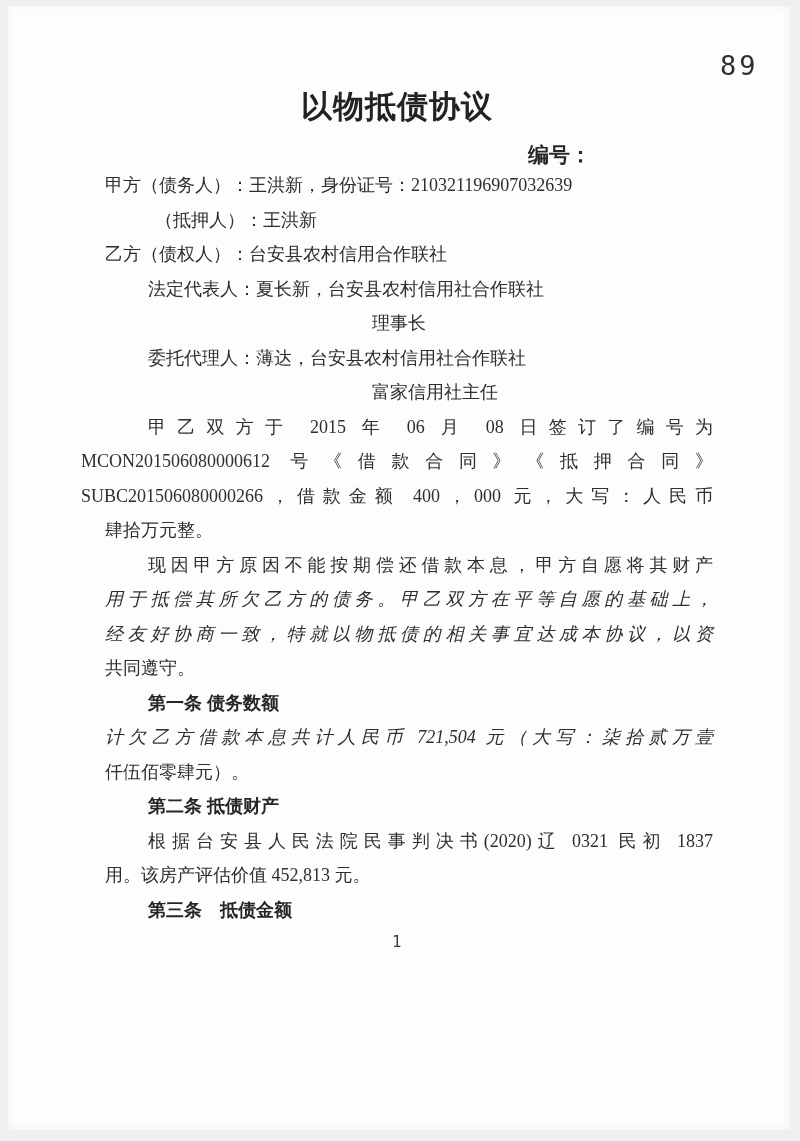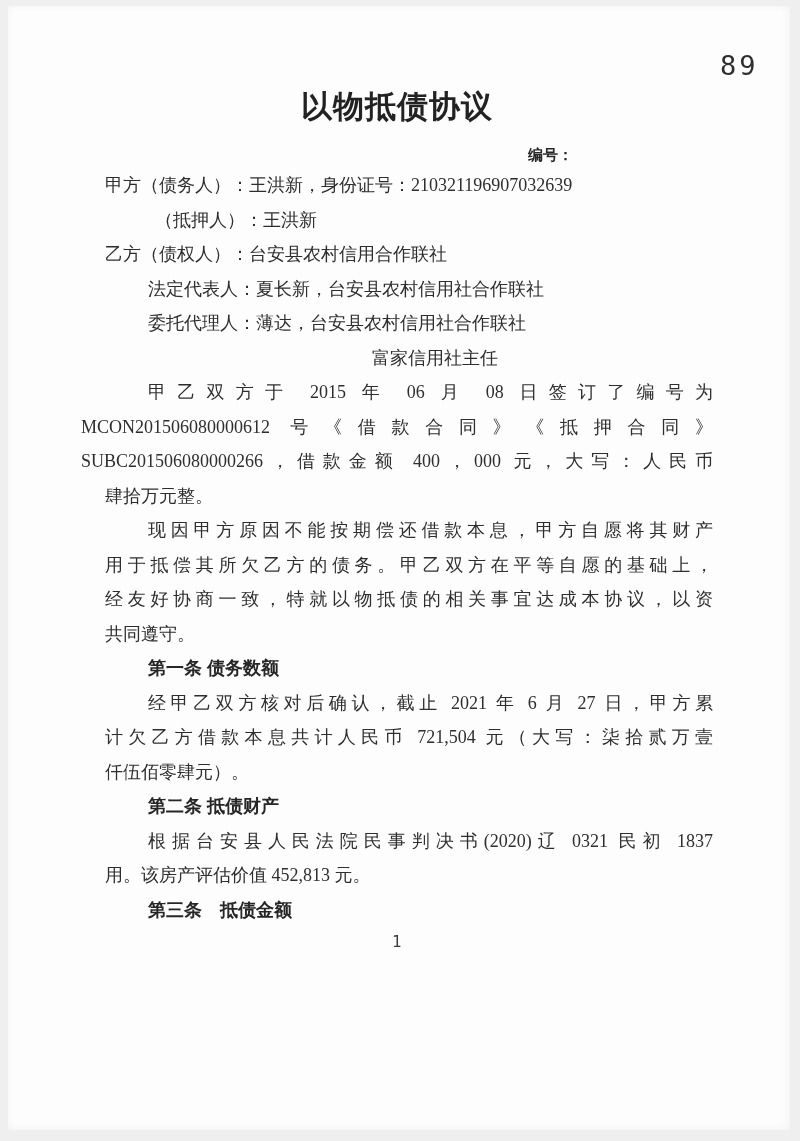--- a/index.html
+++ b/index.html
@@ -49,21 +49,21 @@
     font-weight: bold;
     line-height: 42px;
     text-align: center;
     letter-spacing: 1px;
     color: #222;
   }
   .number-line {
     margin-top: 14px;
     margin-left: 447px;
     font-family: "Liberation Sans", "DejaVu Sans", sans-serif;
-    font-size: 15px;
+    font-size: 21px;
     font-weight: bold;
     line-height: 26px;
     color: #272727;
   }
   .lines {
     margin-top: 0;
   }
   .line {
     font-size: 18px;
     line-height: 34.5px;
@@ -85,20 +85,21 @@
     text-indent: 43px;
     white-space: normal;
     text-align: justify;
     text-align-last: justify;
   }
   .line.justify {
     margin-left: 24px;
     white-space: normal;
     text-align: justify;
     text-align-last: justify;
+    font-style: italic;
   }
   .line.heading {
     margin-left: 67px;
     font-family: "Liberation Sans", "DejaVu Sans", sans-serif;
     font-weight: bold;
     color: #262626;
   }
   .footer {
     margin-top: 6px;
     text-align: center;
@@ -115,32 +116,32 @@
   <div class="sheet">
     <div class="corner-num">89</div>
     <div class="doc-body">
       <h1 class="title">以物抵债协议</h1>
       <div class="number-line">编号：</div>
       <div class="lines">
           <div class="line plain">甲方（债务人）：王洪新，身份证号：210321196907032639</div>
           <div class="line paren">（抵押人）：王洪新</div>
           <div class="line plain">乙方（债权人）：台安县农村信用合作联社</div>
           <div class="line rep">法定代表人：夏长新，台安县农村信用社合作联社</div>
+          <div class="line role">理事长</div>
           <div class="line rep">委托代理人：薄达，台安县农村信用社合作联社</div>
           <div class="line role">富家信用社主任</div>
           <div class="line first-justify">甲乙双方于 2015 年 06 月 08 日签订了编号为</div>
           <div class="line latin-justify">MCON201506080000612 号《借款合同》《抵押合同》</div>
           <div class="line latin-justify">SUBC201506080000266，借款金额 400，000 元，大写：人民币</div>
           <div class="line plain">肆拾万元整。</div>
           <div class="line first-justify">现因甲方原因不能按期偿还借款本息，甲方自愿将其财产</div>
           <div class="line justify">用于抵偿其所欠乙方的债务。甲乙双方在平等自愿的基础上，</div>
           <div class="line justify">经友好协商一致，特就以物抵债的相关事宜达成本协议，以资</div>
           <div class="line plain">共同遵守。</div>
           <div class="line heading">第一条 债务数额</div>
-          <div class="line first-justify">经甲乙双方核对后确认，截止 2021 年 6 月 27 日，甲方累</div>
           <div class="line justify">计欠乙方借款本息共计人民币 721,504 元（大写：柒拾贰万壹</div>
           <div class="line plain">仟伍佰零肆元）。</div>
           <div class="line heading">第二条 抵债财产</div>
           <div class="line first-justify">根据台安县人民法院民事判决书(2020)辽 0321 民初 1837</div>
           <div class="line plain">用。该房产评估价值 452,813 元。</div>
           <div class="line heading">第三条　抵债金额</div>
         </div>
       <div class="footer">1</div>
     </div>
   </div>

